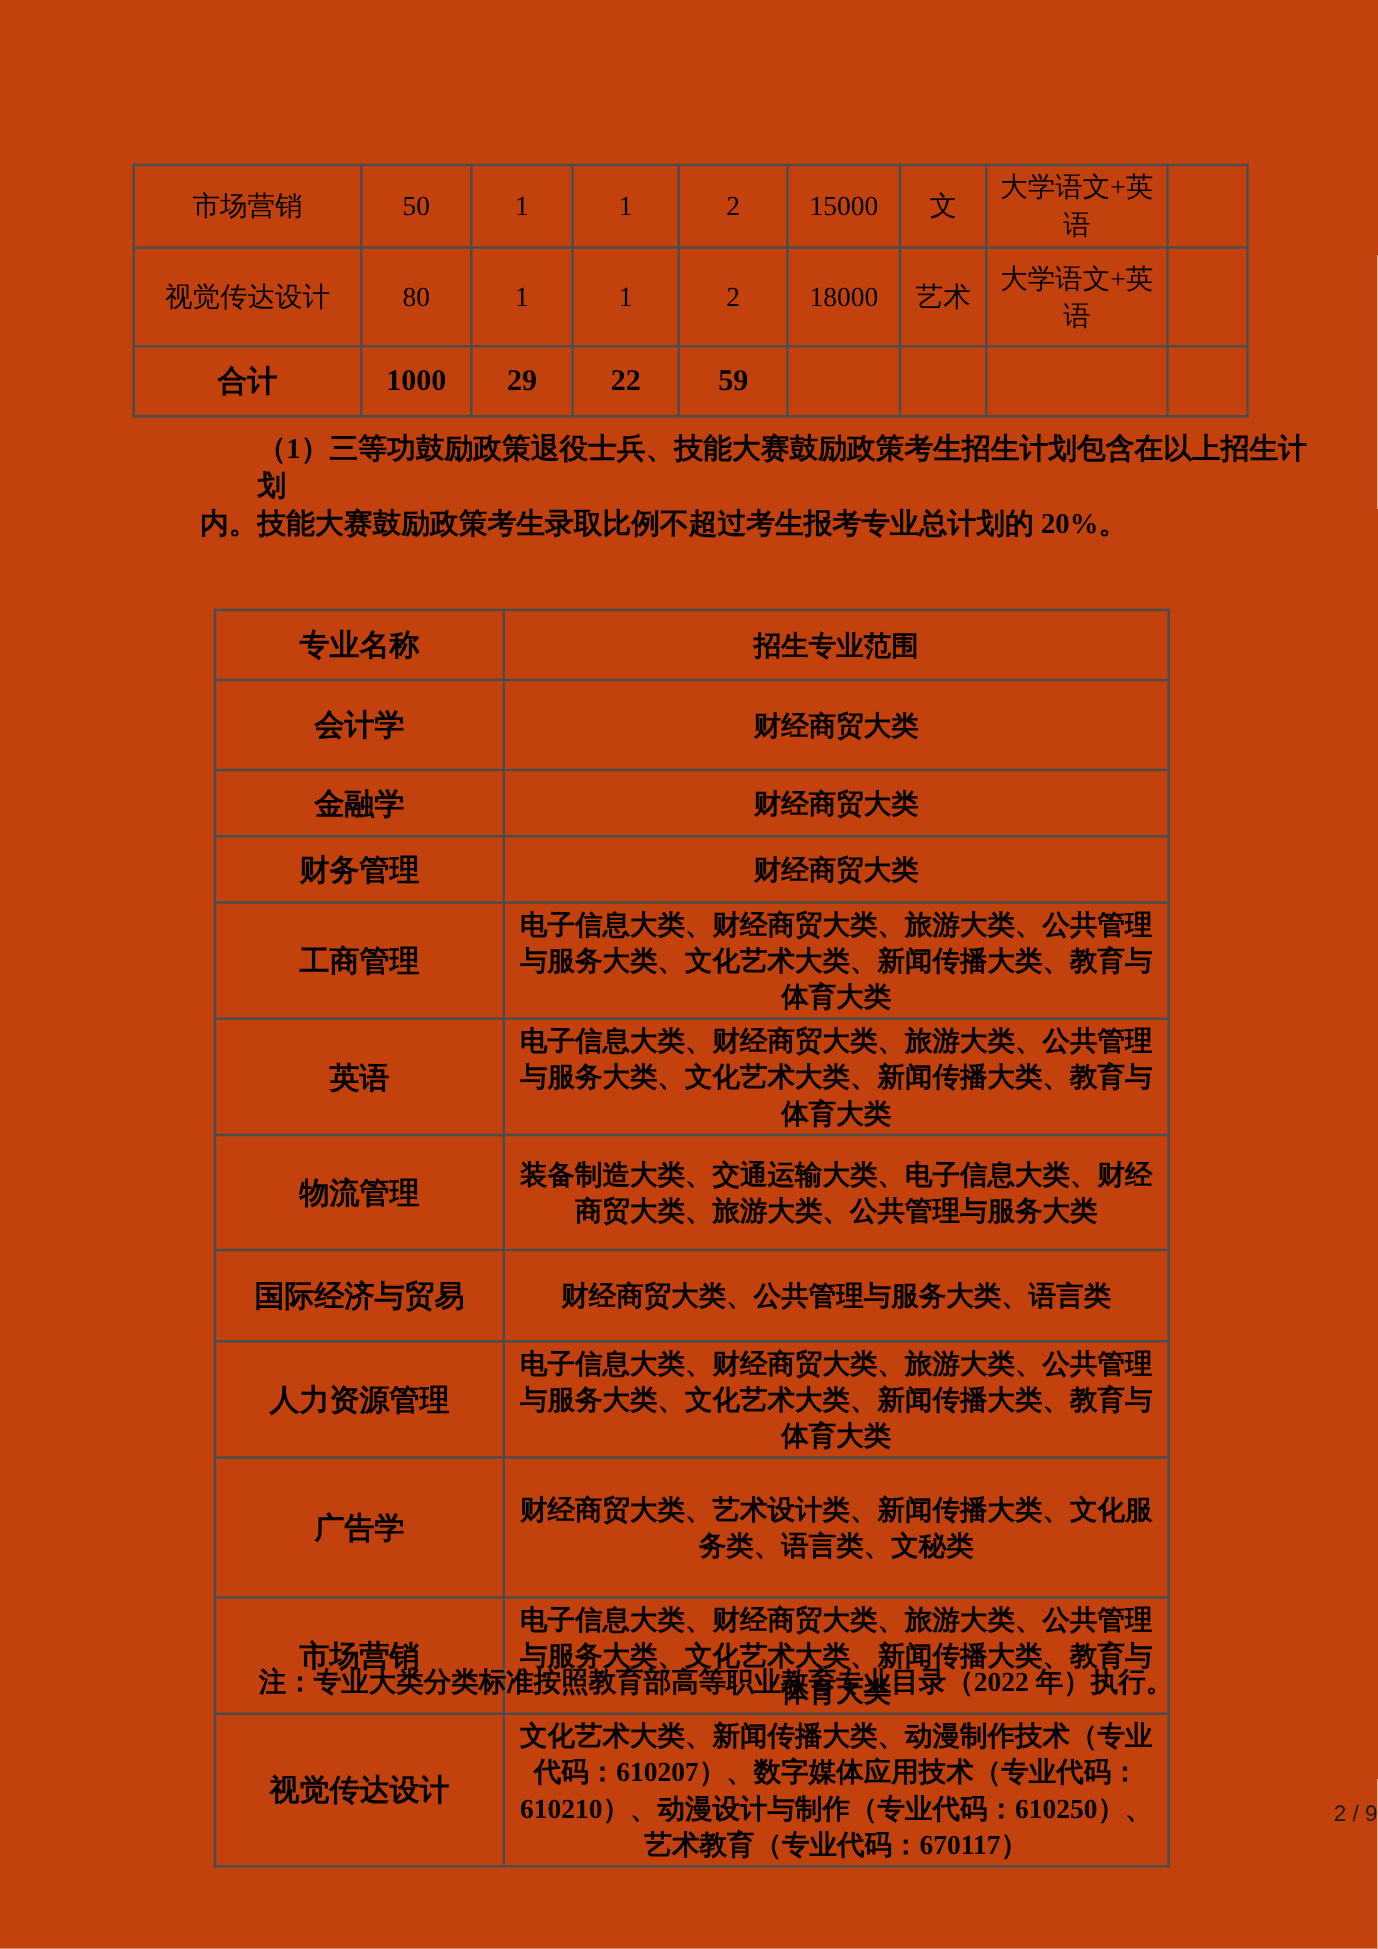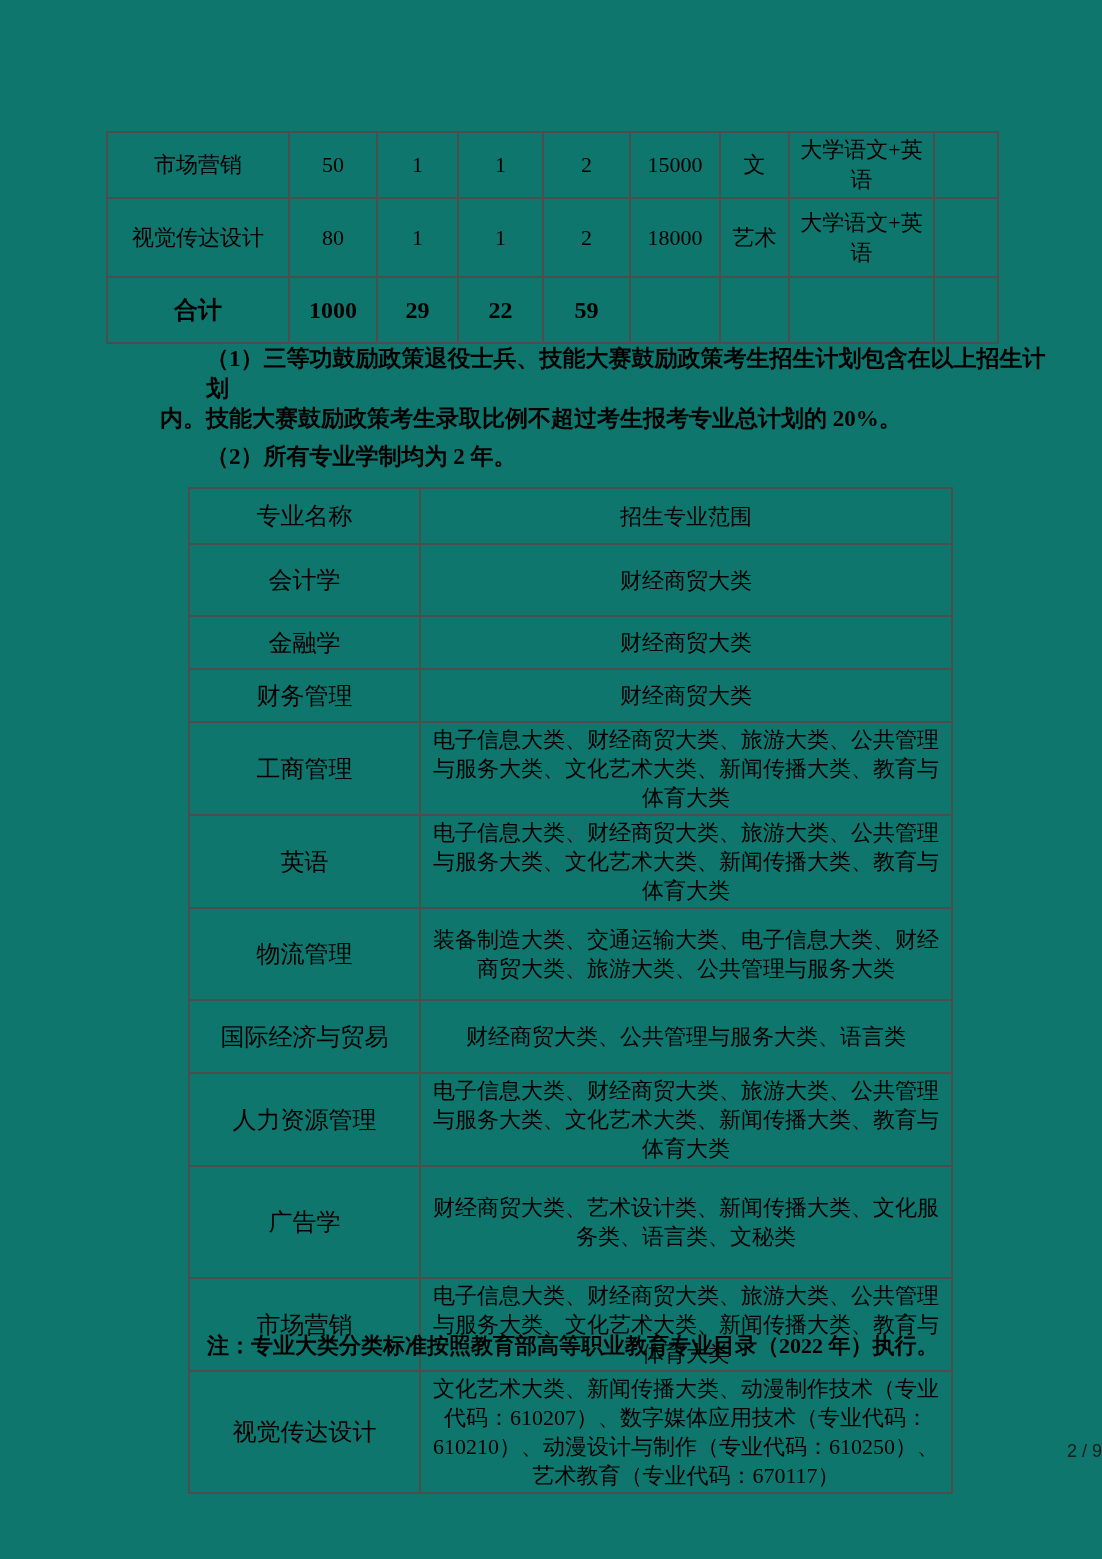--- a/index.html
+++ b/index.html
@@ -10,21 +10,21 @@
   body {
     width: 1102px;
     height: 1559px;
     position: relative;
     font-family: "Liberation Serif", "DejaVu Serif", serif;
     color: #000000;
   }
   .page {
     position: absolute;
     inset: 0;
-    background: #0f766e;
+    background: #c2410c;
   }
 
   
   table {
     border-collapse: collapse;
     table-layout: fixed;
   }
   td {
     border: 2px solid #4d4d4d;
     text-align: center;
@@ -36,21 +36,21 @@
   
   .plan-table {
     position: absolute;
     left: 106px;
     top: 131px;
     width: 891px;
     font-size: 22px;
   }
   .plan-table .r1 { height: 66px; }
   .plan-table .r2 { height: 79px; }
-  .plan-table .r3 { height: 66px; }
+  .plan-table .r3 { height: 56px; }
   .plan-table .total-row td {
     font-weight: bold;
     font-size: 24px;
   }
 
   
   .notes {
     position: absolute;
     left: 160px;
     top: 344px;
@@ -68,23 +68,24 @@
     left: 167px;
     top: 441px;
     font-size: 27px;
     font-weight: bold;
     letter-spacing: 1px;
   }
 
   
   .scope-table {
     position: absolute;
-    left: 188px;
+    left: 171px;
     top: 487px;
     width: 735px;
+    font-weight: bold;
   }
   .scope-table td.major {
     width: 221px;
     font-size: 24px;
   }
   .scope-table td.scope {
     width: 514px;
     font-size: 22px;
     line-height: 29px;
     padding: 2px 8px;
@@ -171,21 +172,20 @@
       <td></td>
       <td></td>
       <td></td>
     </tr>
   </tbody>
     </table>
 
   <div class="notes">
     <div class="note-indent">（1）三等功鼓励政策退役士兵、技能大赛鼓励政策考生招生计划包含在以上招生计划</div>
     <div>内。技能大赛鼓励政策考生录取比例不超过考生报考专业总计划的 20%。</div>
-    <div class="note-indent note-2">（2）所有专业学制均为 2 年。</div>
   </div>
 
 
   <table class="scope-table">
     <tbody>
         <tr class="hr">
       <td class="major">专业名称</td>
       <td class="scope">招生专业范围</td>
     </tr>
     <tr class="h59">

